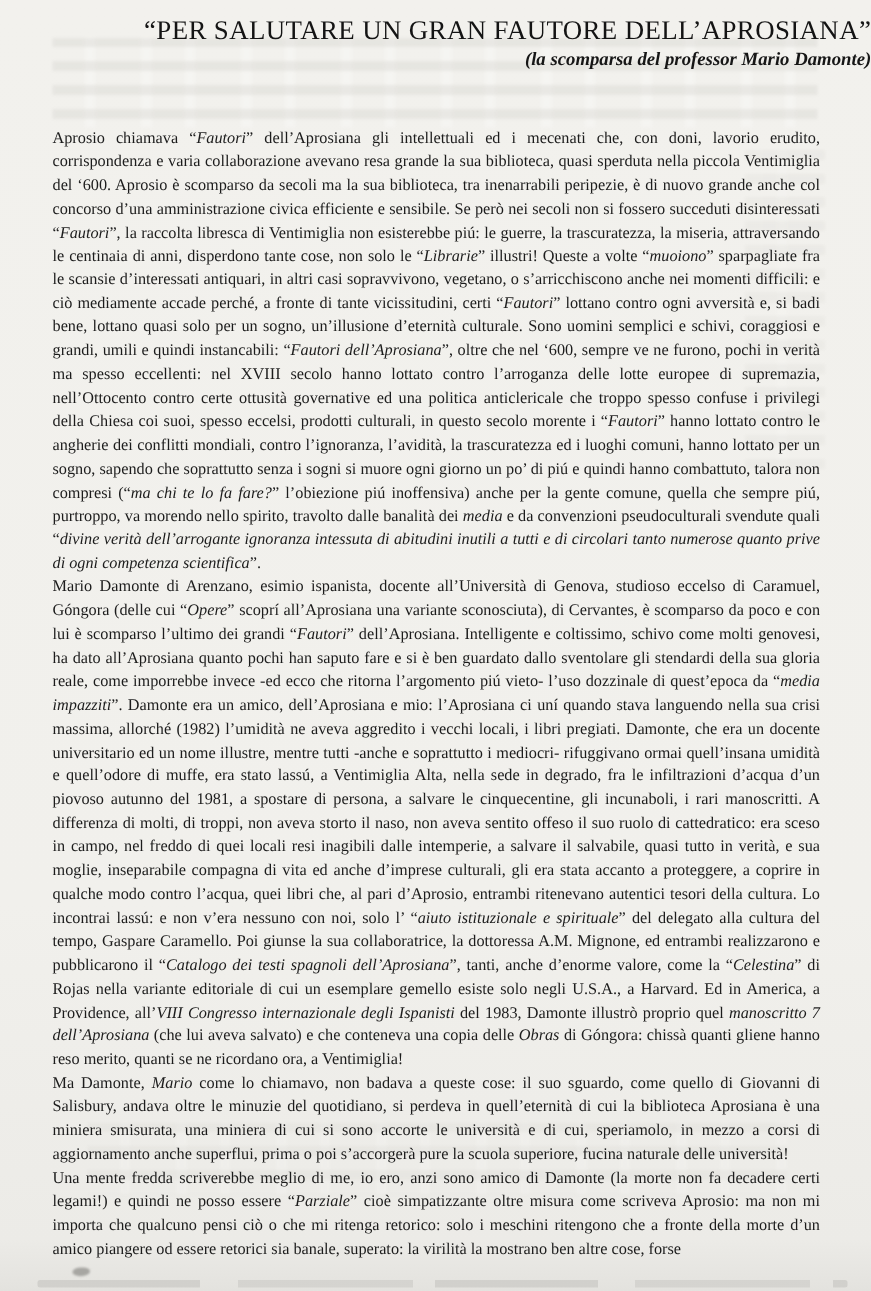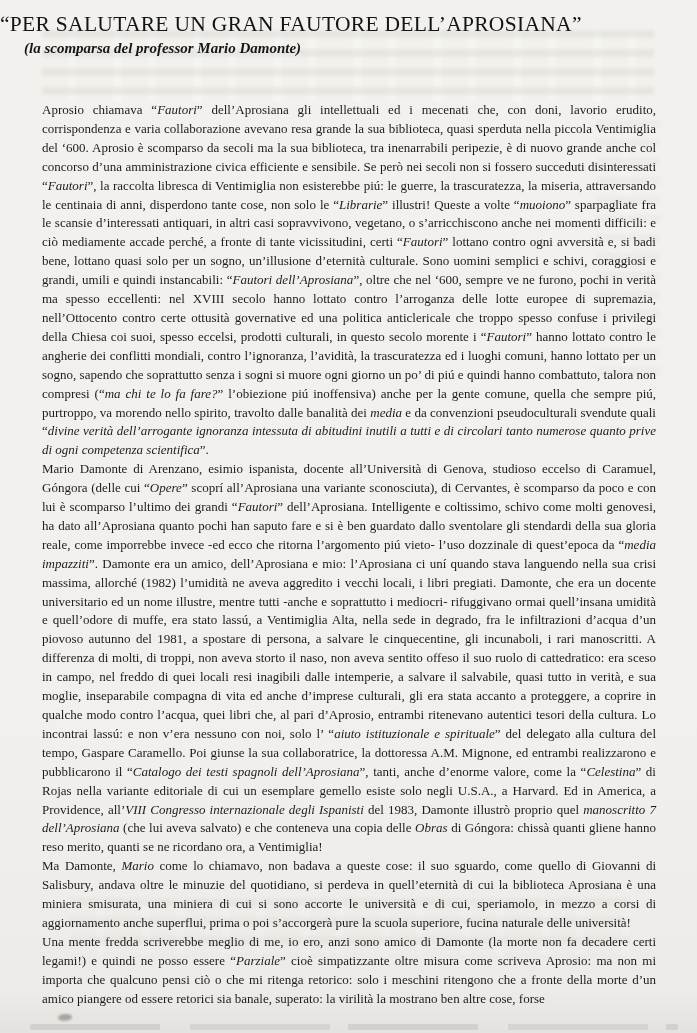--- a/index.html
+++ b/index.html
@@ -41,21 +41,21 @@
   }
   .bleed-top    { left: 42px;  top: 30px;  width: 612px; height: 72px; }
   .bleed-mid    { left: 596px; top: 120px; width: 64px;  height: 260px; opacity: 0.28; }
   .bleed-lower  { left: 70px;  top: 898px; width: 560px; height: 58px;  opacity: 0.30; }
 
   header.article-header {
     position: absolute;
     top: 12px;
     left: 0;
     width: 100%;
-    text-align: left;
+    text-align: right;
   }
   h1.title {
     margin: 0;
     font-size: 21.5px;
     font-weight: 400;
     letter-spacing: 0.3px;
     white-space: nowrap;
     color: #141414;
   }
   p.subtitle {

